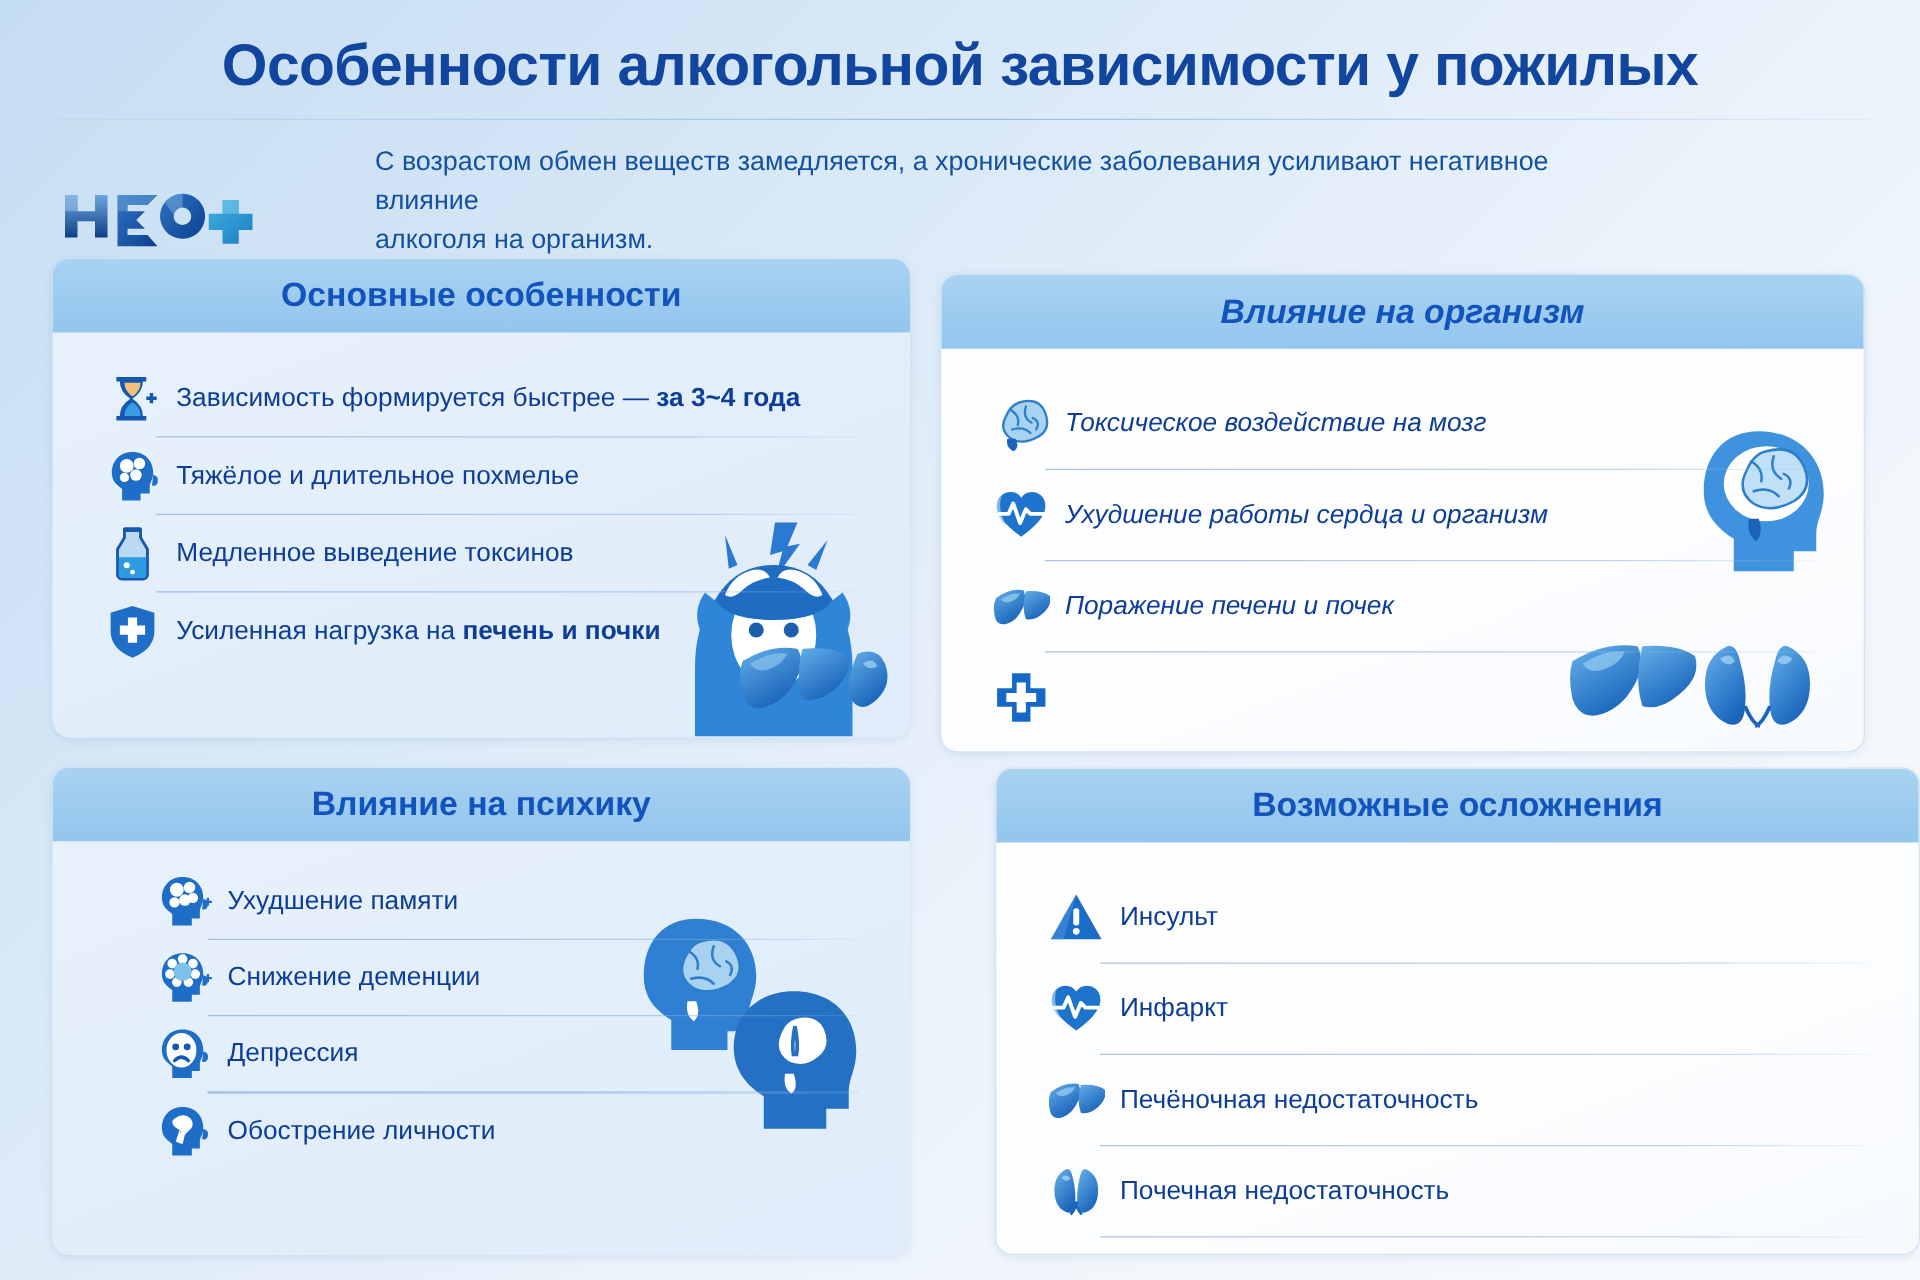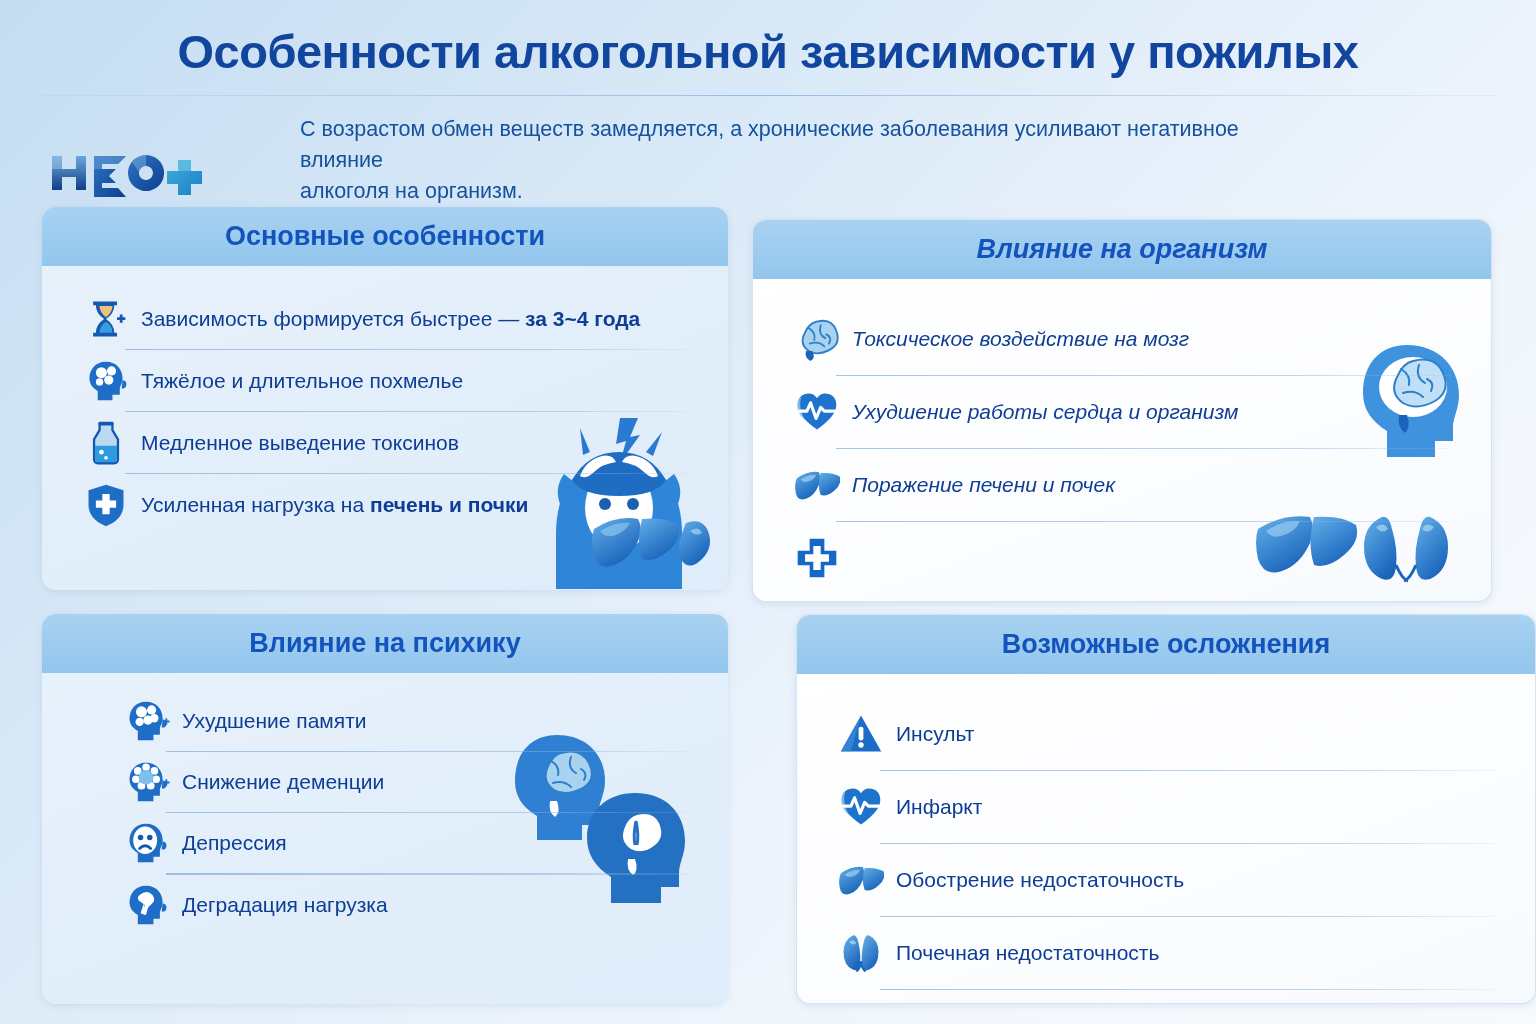--- a/index.html
+++ b/index.html
@@ -521,21 +521,21 @@
         <div class="row">
           <span class="row-icon">
             <svg viewBox="0 0 50 50" width="46" height="46" aria-hidden="true">
               <path d="M24 4 c12 0 18 9 18 18 c0 6 -3 8 -3 12 l0 6 h-7 v6 H15 v-10 C9 32 6 28 6 22 C6 13 12 4 24 4 Z" fill="#1e6dc7"></path>
               <path d="M17 14 q8 -6 14 0 q4 6 -1 10 l-4 4 l-2 8 l-4 -2 l3 -9 l-6 -4 q-4 -4 0 -7 Z" fill="#ffffff"></path>
               <path d="M22 22 l-4 12 l5 2 Z" fill="#ffffff"></path>
               <path d="M42 23 q5 1 4 6 q-1 4 -5 3 Z" fill="#1e6dc7"></path>
             </svg>
           </span>
           <span class="row-text">
-            <span>Деградация нагрузка</span><b></b>
+            <span>Обострение личности</span><b></b>
           </span>
         </div>
 
       </div>
     </div>
   </section>
 
   <section class="card tint-white" id="card-compl">
     <div class="card-head">
       <span class="rule short"></span>
@@ -582,21 +582,21 @@
                   <stop offset="0" stop-color="#62aee8"></stop>
                     <stop offset="1" stop-color="#1862b8"></stop>
                 </linearGradient>
               </defs>
               <path d="M3 18 q12 -9 24 -7 q3 7 0 14 q-5 12 -14 15 q-9 3 -11 -6 q-2 -10 1 -16 Z" fill="url(#livg4)"></path>
               <path d="M29 12 q14 -1 21 4 q2 8 -6 15 q-8 7 -15 5 q-4 -11 0 -24 Z" fill="url(#livg4)"></path>
               <path d="M7 19 q9 -6 17 -5 q-2 5 -8 7 q-6 2 -9 -2 Z" fill="#9ed2f4" opacity=".7"></path>
             </svg>
           </span>
           <span class="row-text">
-            <span>Обострение недостаточность</span><b></b>
+            <span>Печёночная недостаточность</span><b></b>
           </span>
         </div>
         <div class="divider"></div>
 
         <div class="row">
           <span class="row-icon">
             <svg viewBox="0 0 50 50" width="46" height="46" aria-hidden="true">
               <defs>
                 <linearGradient id="kidg" x1="0" y1="0" x2="0.6" y2="1">
                   <stop offset="0" stop-color="#6ab3ea"></stop>

